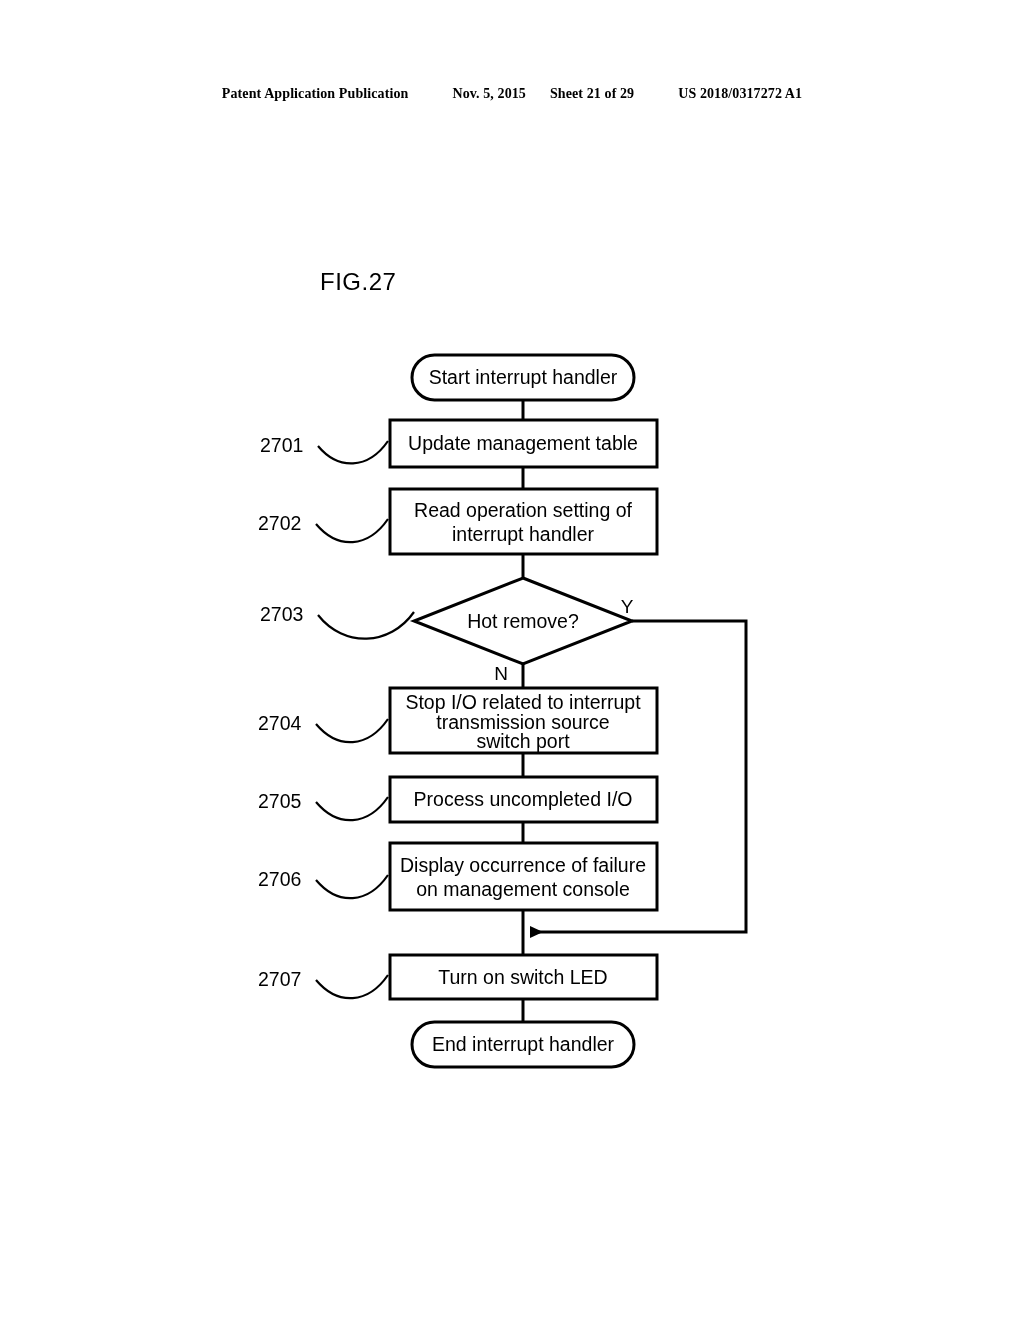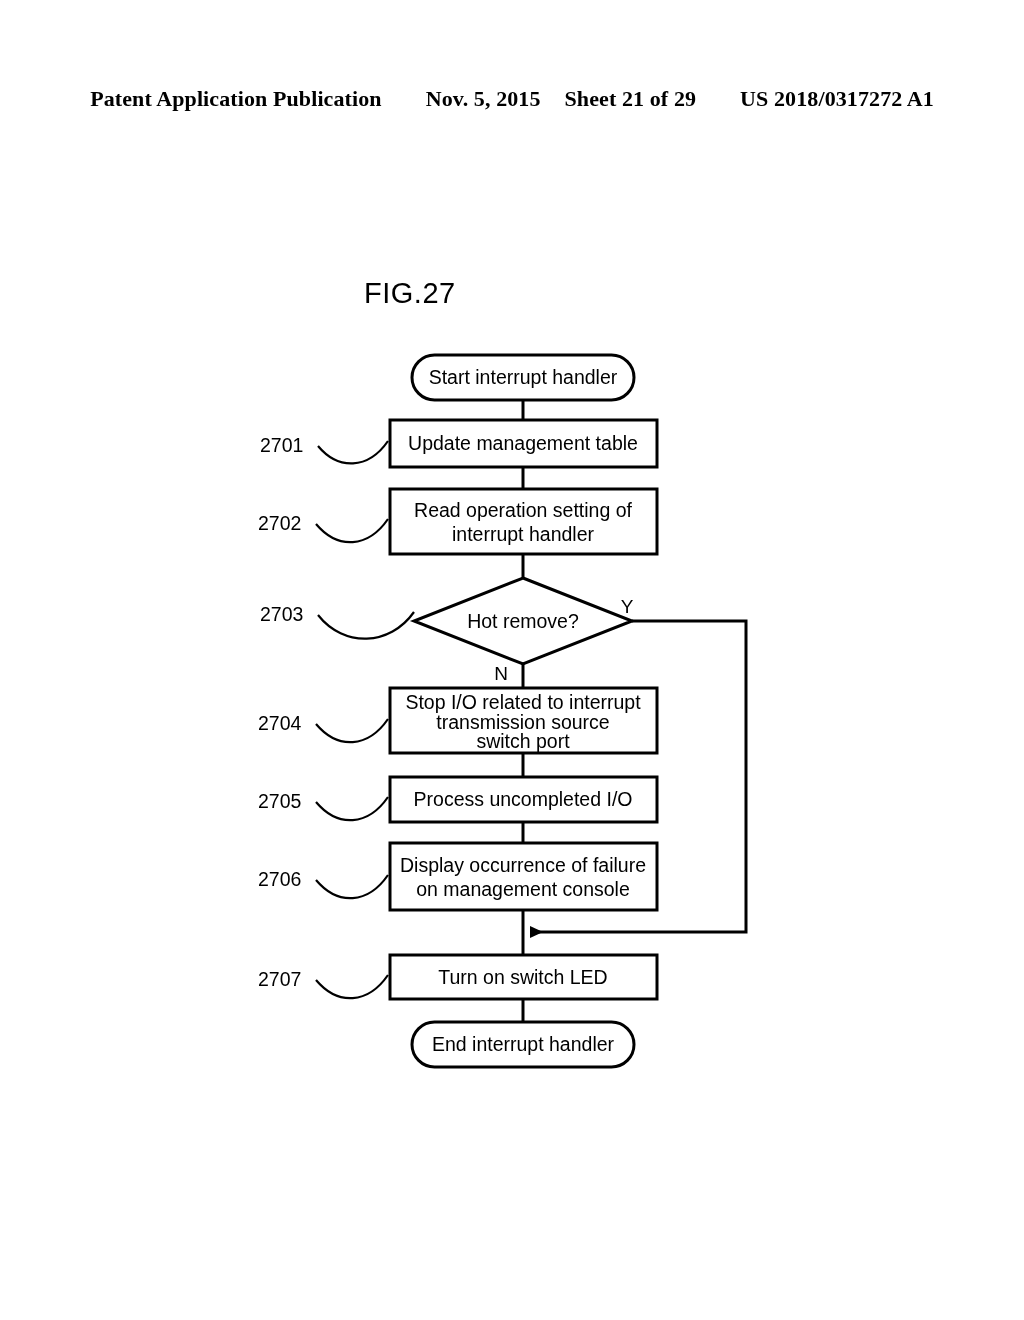--- a/index.html
+++ b/index.html
@@ -22,38 +22,37 @@
     position: absolute;
     top: 86px;
     left: 0;
     width: 1024px;
     height: 30px;
     display: flex;
     align-items: baseline;
     justify-content: center;
     font-family: "Liberation Serif", serif;
     font-weight: bold;
-    font-size: 22px;
+    font-size: 14px;
     letter-spacing: 0.1px;
     white-space: nowrap;
   }
   #page-header .hdr-pub      { margin-right: 44px; }
   #page-header .hdr-date     { margin-right: 24px; }
   #page-header .hdr-sheet    { margin-right: 44px; }
   #page-header .hdr-patentno { }
 
   
   #figure-title {
     position: absolute;
     left: 320px;
-    top: 277px;
-    font-size: 29px;
+    top: 268px;
+    font-size: 24px;
     letter-spacing: 0.5px;
     white-space: nowrap;
-    margin-left: 44px;
   }
 
   
   #flowchart-svg {
     position: absolute;
     left: 0;
     top: 0;
     width: 1024px;
     height: 1320px;
   }

